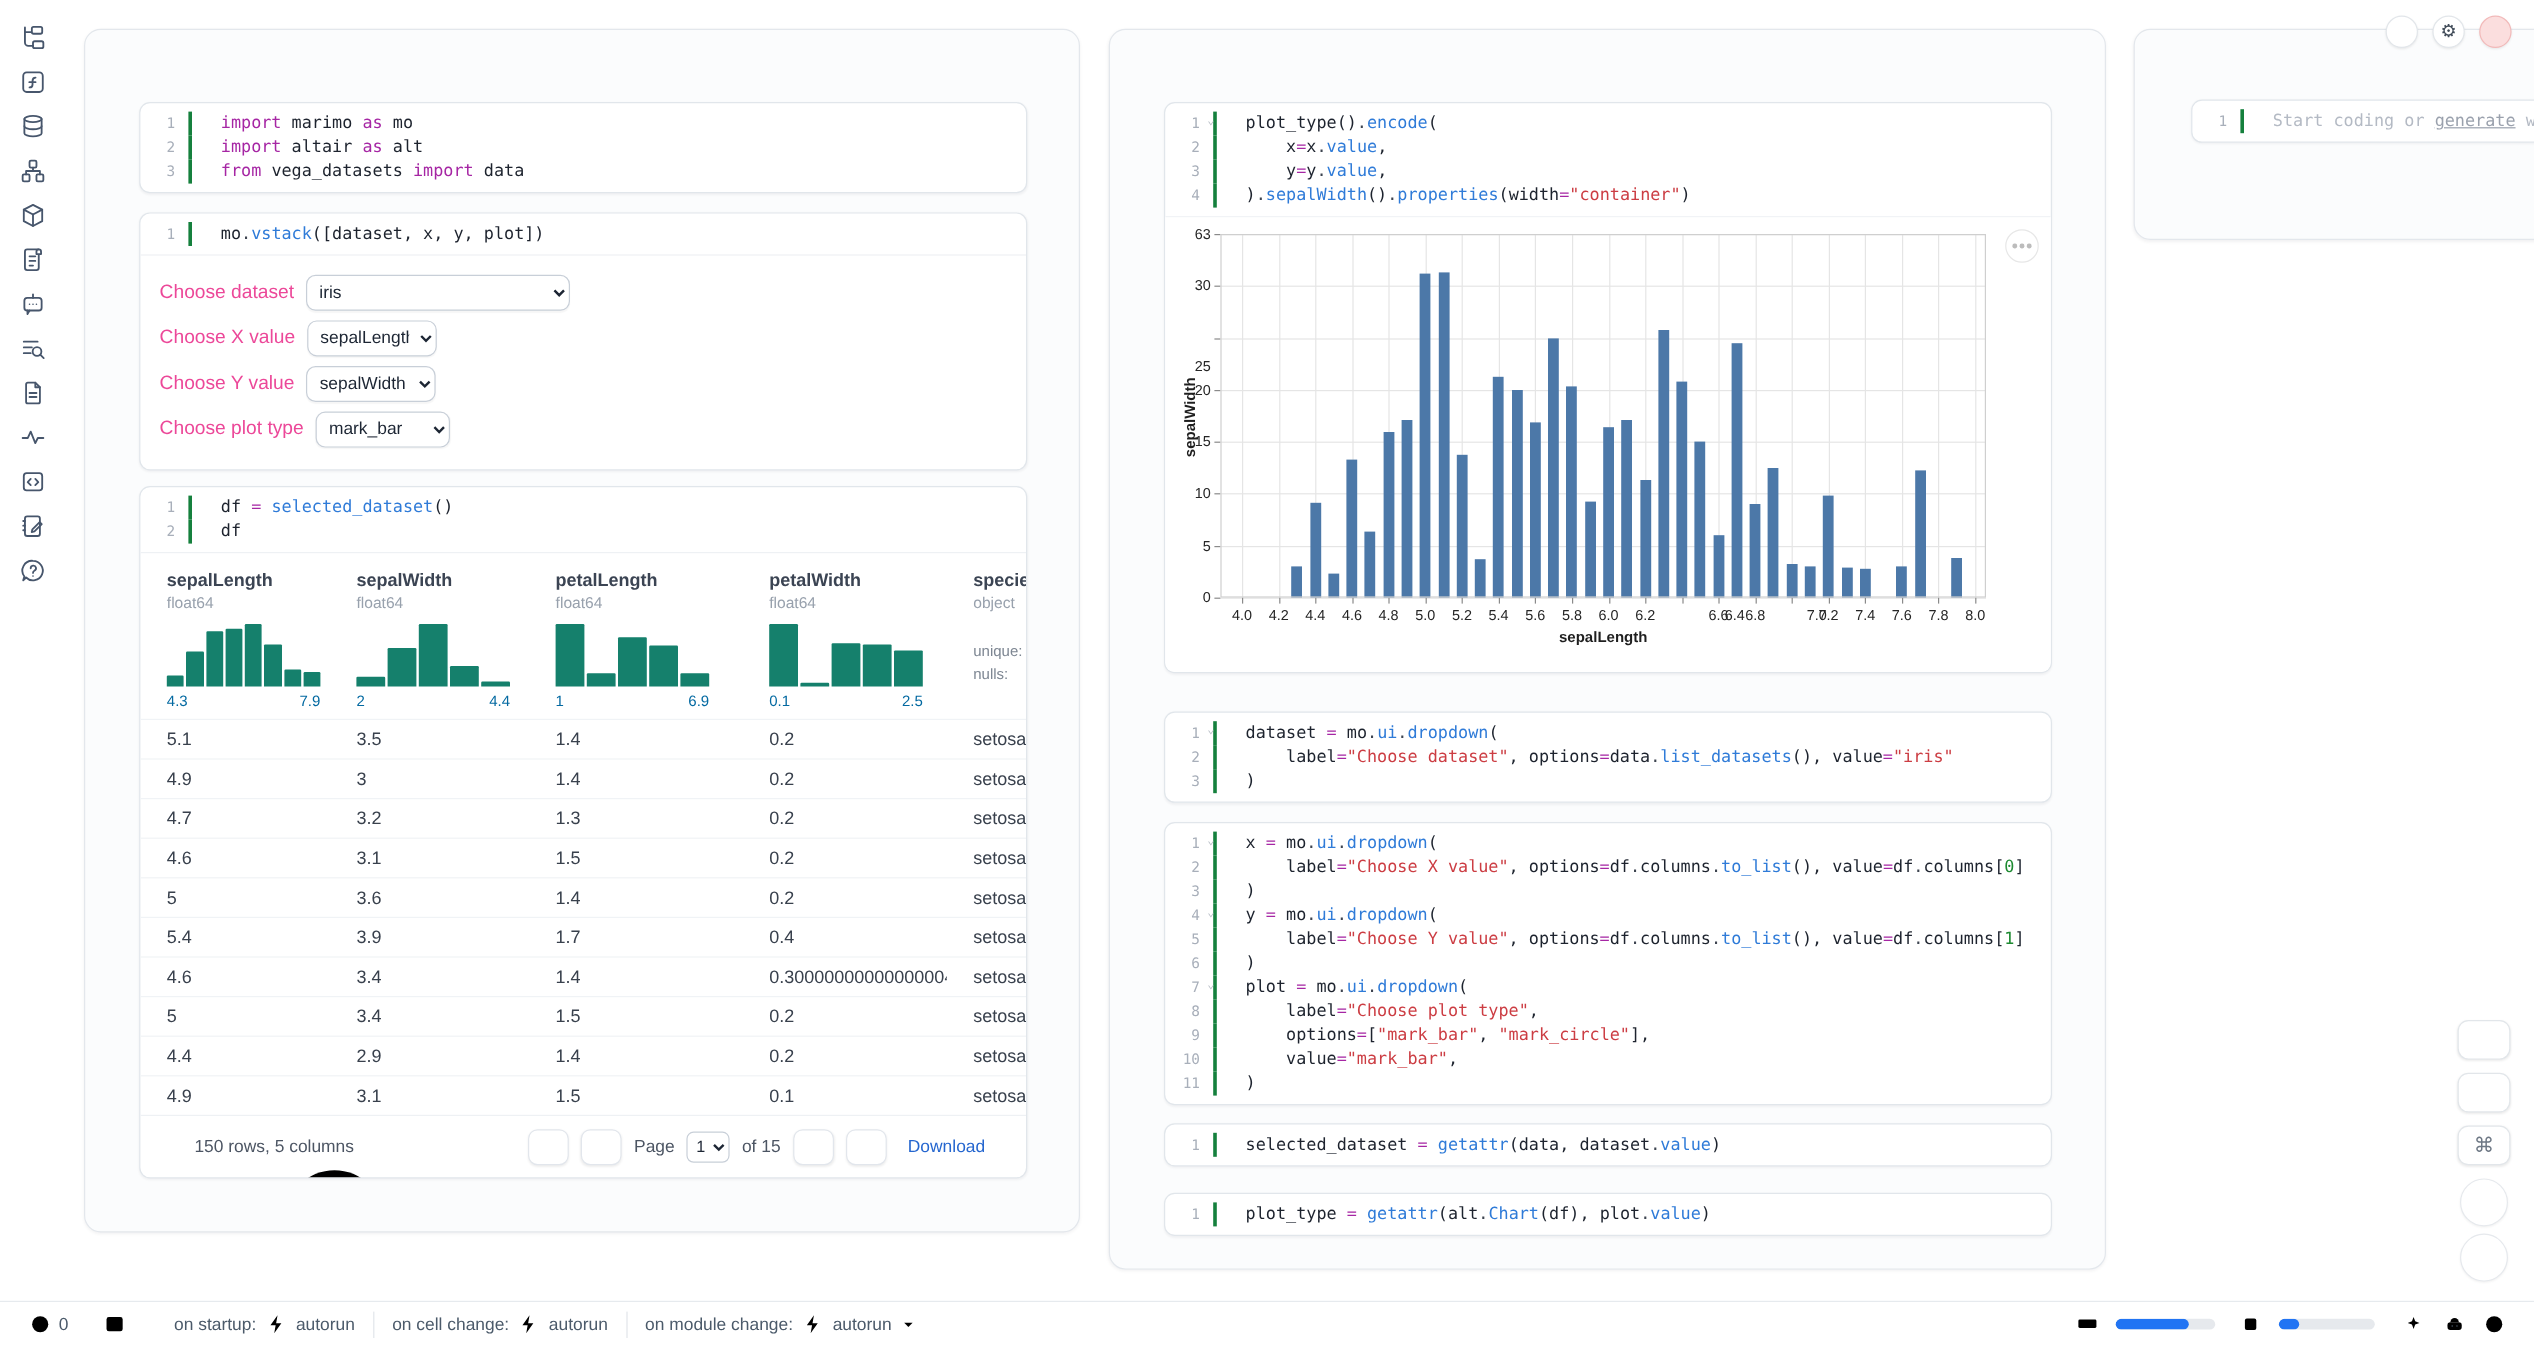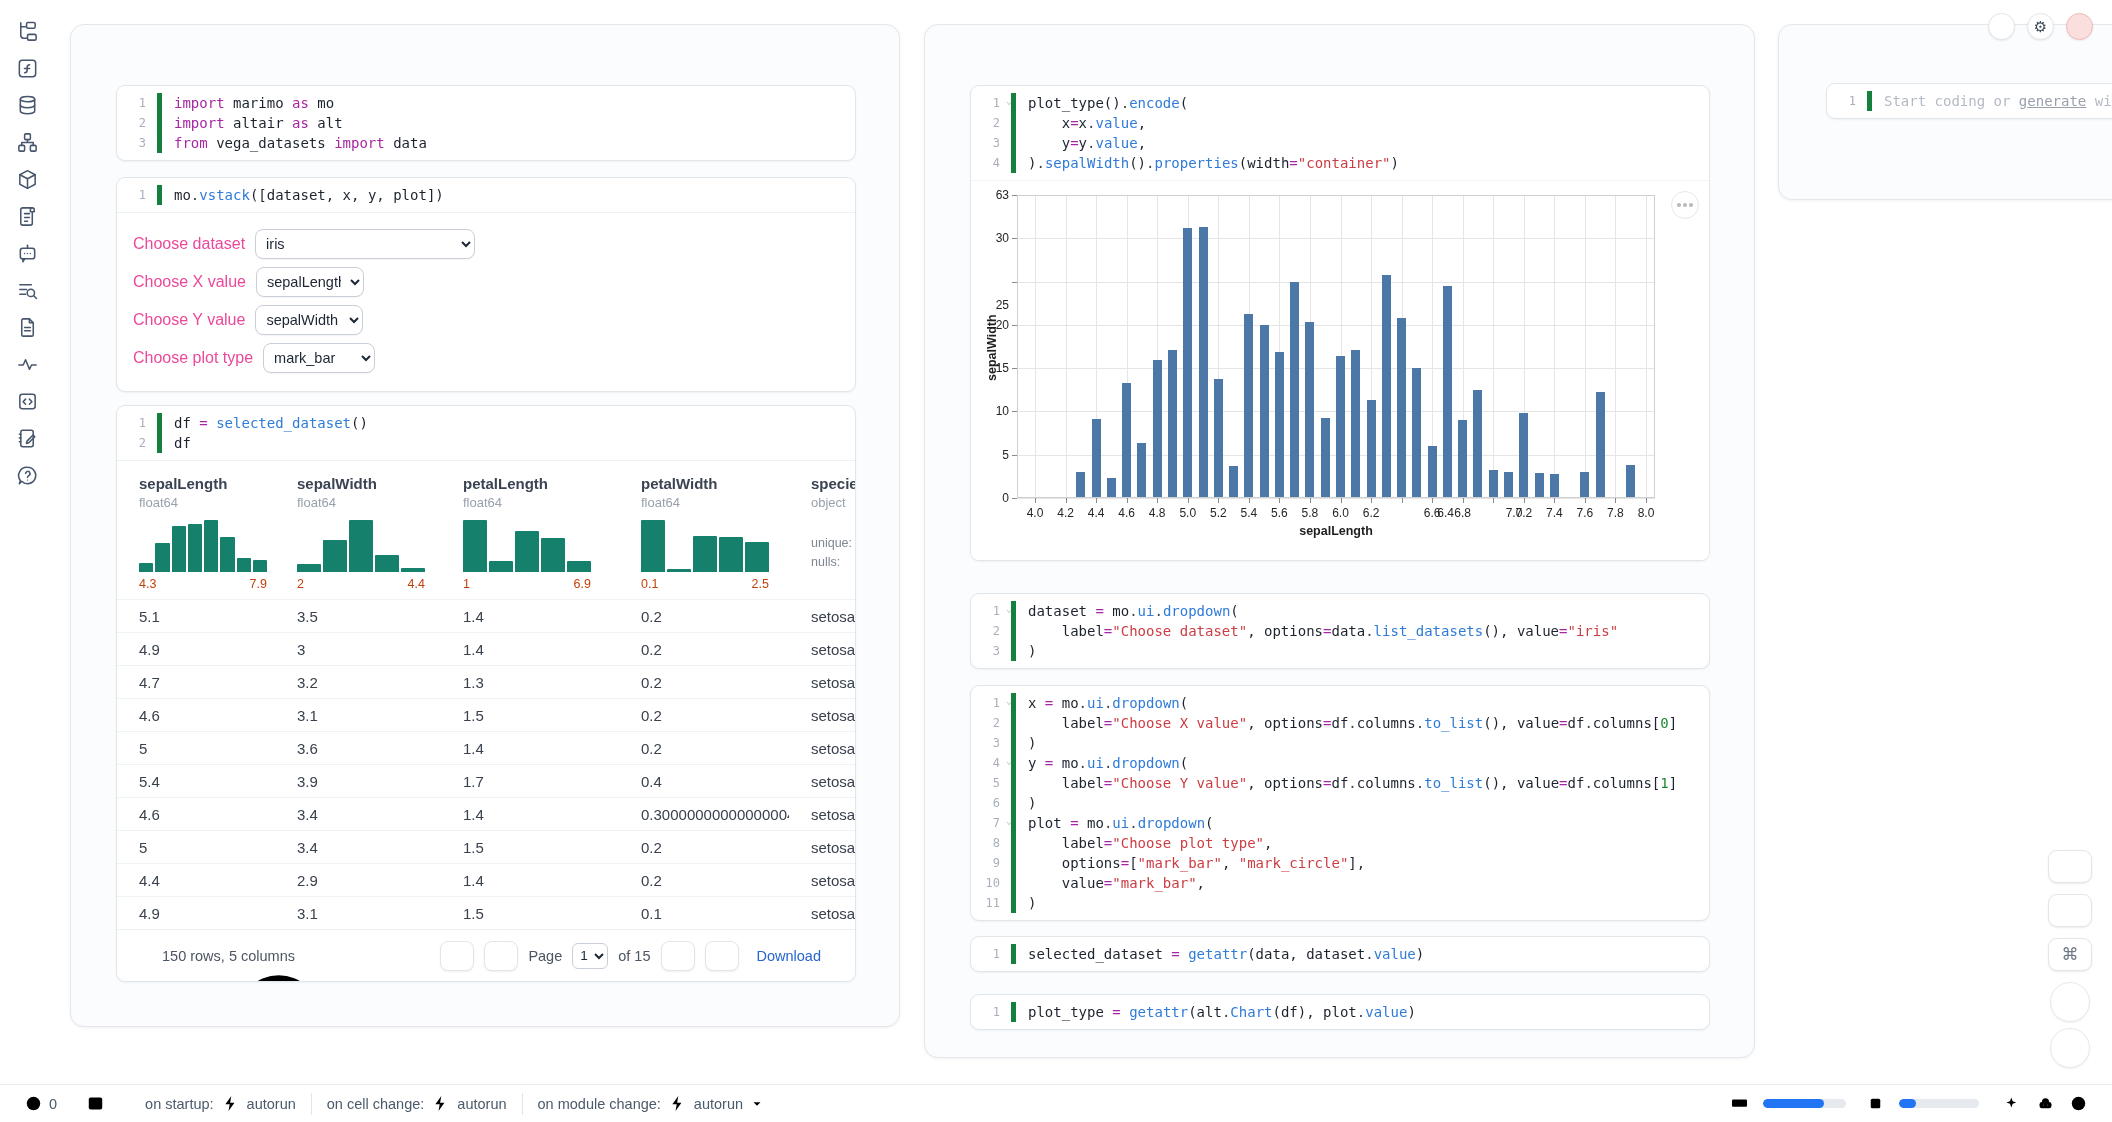--- a/index.html
+++ b/index.html
@@ -29,21 +29,21 @@
   
   .cell { position:absolute; left:45px; width:740px; background:#fff;
     border:1px solid #e1e6eb; border-radius:9px;
     box-shadow:0 1px 2px rgba(16,24,40,.05); overflow:hidden; }
   .code { padding:7px 0; cursor:text; }
   .cline { display:flex; line-height:20px;
     font-family:"DejaVu Sans Mono","Liberation Mono",monospace; font-size:14px; }
   .lnum { width:34px; flex:none; text-align:right; color:#a8afba; font-size:12px;
     padding-right:5px; position:relative; line-height:20px; }
   .lnum .fold { position:absolute; right:-7px; top:-2px; color:#b6bcc5; font-size:10px; cursor:pointer; }
-  .ccode { border-left:5px solid #15803d; padding-left:12px; margin-left:6px;
+  .ccode { border-left:3px solid #15803d; padding-left:24px; margin-left:6px;
     white-space:pre; color:#1d232e; flex:1; }
   .tok-k { color:#a626a4; } .tok-f { color:#2f7bd8; } .tok-a { color:#2f7bd8; }
   .tok-s { color:#cc3d43; } .tok-n { color:#1d8a31; } .tok-o { color:#3d4450; }
   .tok-t { color:#1d232e; }
 
   
   #cell-imports { top:60px; }
   #cell-vstack  { top:152px; }
   #cell-df      { top:380px; }
   
@@ -63,21 +63,21 @@
 
   
   .tbl { border-top:1px solid #eef1f4; }
   .tgrid { display:grid; grid-template-columns:158px 166px 178px 170px 1fr; }
   .th { padding:14px 0 8px 22px; overflow:hidden; white-space:nowrap; cursor:pointer; }
   .th-name { font-weight:bold; font-size:15px; color:#3b4453; }
   .th-type { font-size:13px; color:#98a1ad; margin-top:3px; }
   .hist { margin-top:10px; width:128px; height:52px; display:flex; align-items:flex-end; gap:2px; }
   .hist i { flex:1; background:#15806c; border-radius:1px 1px 0 0; display:block; }
   .th-range { display:flex; justify-content:space-between; width:128px;
-    font-size:12.5px; color:#c2410c; margin-top:5px; }
+    font-size:12.5px; color:#0369a1; margin-top:5px; }
   .th-stat { font-size:12.5px; color:#7d8692; line-height:19px; }
   .th-stat.first { margin-top:24px; }
   .trow { border-top:1px solid #f0f3f6; height:33px; align-items:center;
     font-size:15px; color:#39414d; }
   .td { padding-left:22px; white-space:nowrap; overflow:hidden; }
   .tfoot { border-top:1px solid #eef1f4; height:52px; display:flex; align-items:center;
     padding:0 18px; gap:10px; font-size:14.5px; color:#4c5563; }
   .tfoot .sico { width:17px; height:17px; color:#6a7380; }
   .tfoot .sp { flex:1; }
   .pbtn { width:34px; height:30px; border:1px solid #e2e6ec; border-radius:8px; background:#fff;

